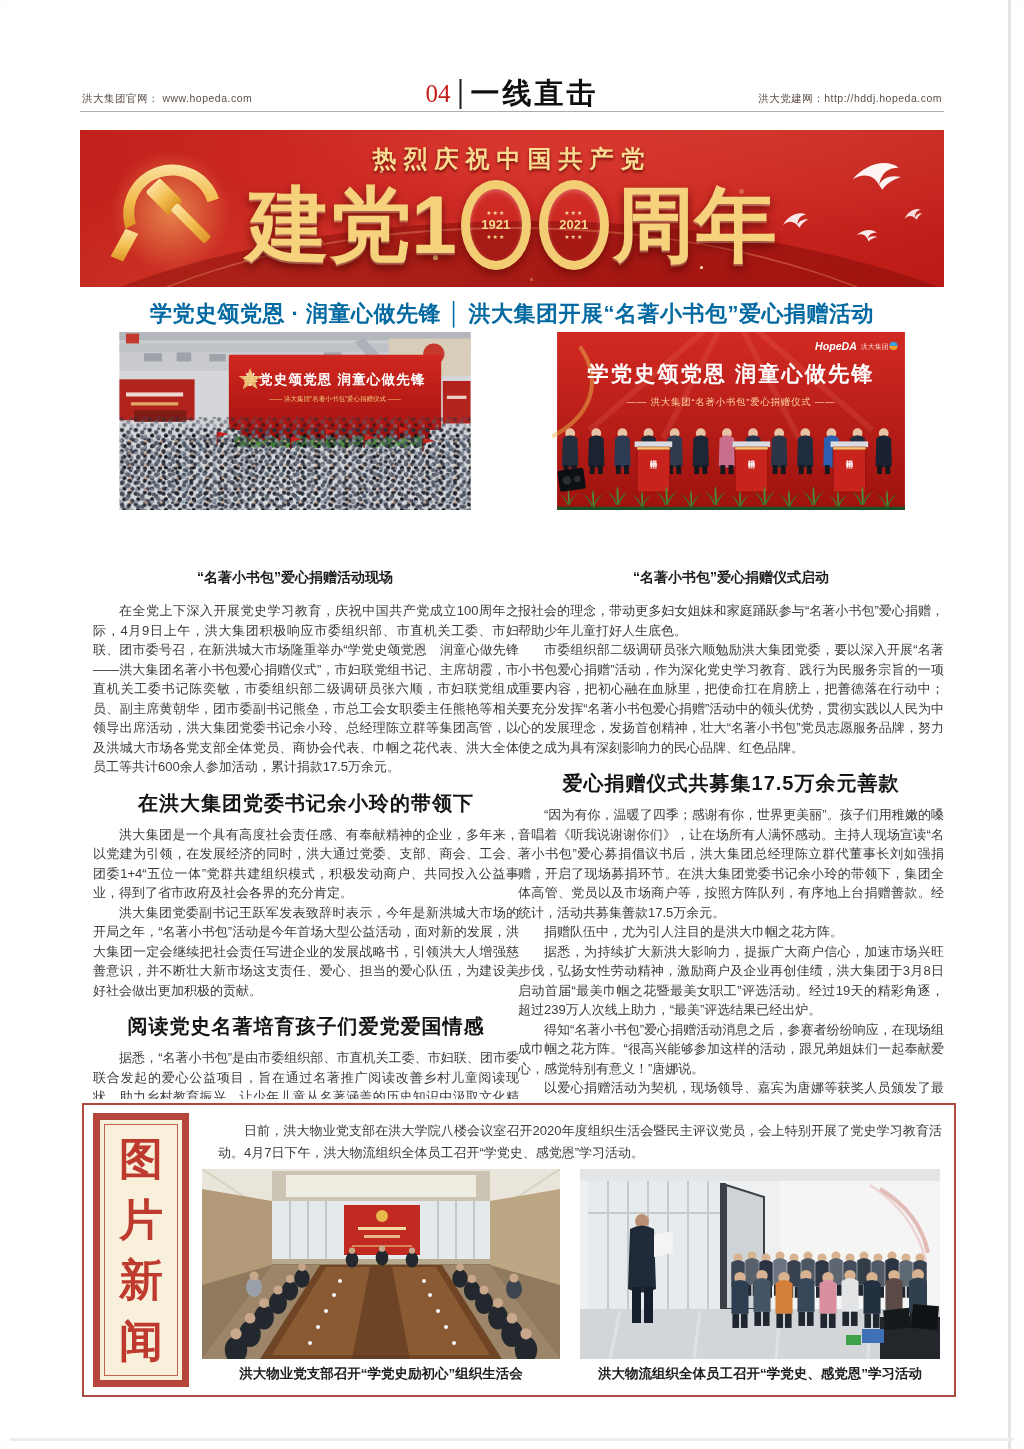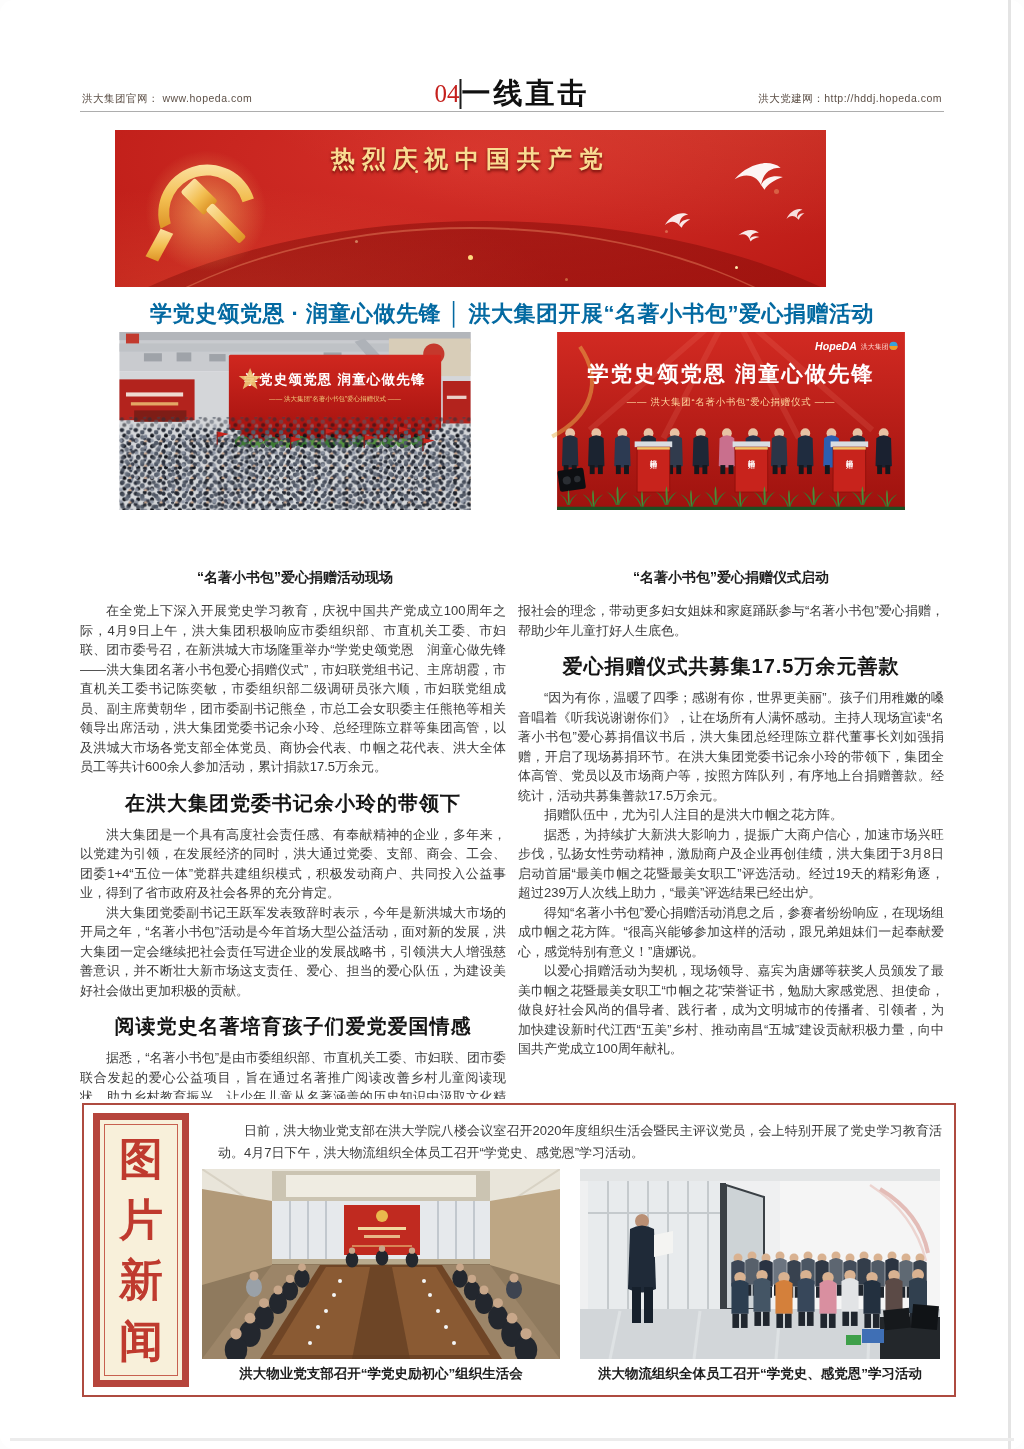--- a/index.html
+++ b/index.html
@@ -5,31 +5,31 @@
   html,body{margin:0;padding:0;background:#fdfdfd;}
   .page{position:relative;width:1024px;height:1449px;background:#ffffff;overflow:hidden;
         font-family:"Liberation Sans","DejaVu Sans",sans-serif;border-radius:14px;}
   .edge-r{position:absolute;right:13px;top:0;bottom:0;width:3px;background:#e4e4e4;}
   .edge-b{position:absolute;left:10px;right:10px;bottom:8px;height:3px;background:#ececec;}
 
   
   .header{position:absolute;left:80px;top:84px;width:864px;height:27px;border-bottom:1px solid #adadad;}
   .hdr-left{position:absolute;left:2px;bottom:5px;font-size:10.5px;color:#5c4f46;letter-spacing:.5px;}
   .hdr-right{position:absolute;right:2px;bottom:5px;font-size:10.5px;color:#5c4f46;letter-spacing:.5px;}
-  .hdr-center{position:absolute;left:50%;transform:translateX(-50%);bottom:-3px;display:flex;align-items:center;}
+  .hdr-center{position:absolute;left:50%;transform:translateX(-50%);bottom:-3px;display:flex;align-items:center;gap:9px;}
   .page-no{font-family:"Liberation Serif","DejaVu Serif",serif;font-size:25px;color:#c5201d;}
   .hdr-divider{width:2px;height:30px;background:#1c1c1c;}
   .section-title{font-family:"Liberation Serif","DejaVu Serif",serif;font-size:29px;font-weight:700;color:#101010;letter-spacing:3px;}
 
   
-  .banner{position:absolute;left:80px;top:130px;width:711px;height:157px;overflow:hidden;
+  .banner{position:absolute;left:80px;top:130px;width:864px;height:157px;overflow:hidden;
     background:
       radial-gradient(90% 150% at 15% 118%, rgba(255,120,80,.30), transparent 55%),
       radial-gradient(120% 180% at 88% -40%, rgba(255,150,110,.22), transparent 60%),
-      radial-gradient(140% 220% at 50% 18%, #d6312a 0%, #bc1b16 48%, #8f0c09 100%); margin-left: 35px;}
+      radial-gradient(140% 220% at 50% 18%, #d6312a 0%, #bc1b16 48%, #8f0c09 100%);}
   .banner::before{content:"";position:absolute;left:-18%;top:58%;width:140%;height:160%;
       border-radius:50% 50% 0 0/100% 100% 0 0;
       background:linear-gradient(180deg, rgba(120,8,5,.45), rgba(70,4,2,.15));}
   .banner::after{content:"";position:absolute;left:-12%;top:62%;width:124%;height:160%;
       border-radius:50% 50% 0 0/100% 100% 0 0;border-top:2px solid rgba(255,170,120,.35);}
   .banner-top{position:relative;z-index:2;margin-top:13px;text-align:center;font-size:24px;font-weight:800;
       letter-spacing:7px;color:#f9dc92;text-shadow:0 2px 3px rgba(90,8,4,.85);}
   .banner-main{position:relative;z-index:2;display:flex;justify-content:center;align-items:center;margin-top:5px;}
   .banner-big{font-size:82px;font-weight:900;line-height:1;color:#f6d27c;
       text-shadow:0 2px 1px rgba(255,240,195,.35),0 5px 9px rgba(80,6,3,.75);}
@@ -51,21 +51,21 @@
   .photo{position:absolute;top:332px;height:178px;}
   .photo svg{display:block;width:100%;height:100%;}
   .photo-l{left:80px;width:430px;}
   .photo-r{left:518px;width:426px;}
   .cap{position:absolute;top:569px;text-align:center;font-weight:700;font-size:14px;color:#1d1d1d;}
   .cap-l{left:80px;width:430px;}
   .cap-r{left:518px;width:426px;}
 
   
   .col{position:absolute;top:601px;width:426px;height:498px;overflow:hidden;}
-  .col-l{left:80px;} .col-r{left:518px;}
+  .col-l{left:93px;} .col-r{left:518px;}
   .col p{margin:0;text-indent:2em;font-size:13px;line-height:19.5px;text-align:justify;color:#3b3b3b;}
   .col p.noindent{text-indent:0;}
   .sec-h{font-size:20px;font-weight:900;color:#141414;text-align:center;margin:13px 0 8px;letter-spacing:1px;}
 
   
   .pnews{position:absolute;left:82px;top:1103px;width:874px;height:294px;border:2px solid #ae4b40;box-sizing:border-box;}
   .badge{position:absolute;left:9px;top:8px;width:96px;height:274px;background:#b6453c;padding:7px;box-sizing:border-box;}
   .badge-in{position:relative;width:100%;height:100%;background:#f8f0da;display:flex;flex-direction:column;
       align-items:center;justify-content:space-evenly;}
   .badge-in::after{content:"";position:absolute;inset:4px;border:1px solid #c7604f;}
@@ -122,20 +122,35 @@
           <g id="dove">
             <path d="M4,22 C16,8 34,4 44,12 C34,12 29,17 27,27 C22,17 12,17 4,22 Z M27,27 C30,20 38,18 46,20 C38,23 33,26 30,31 Z" fill="#ffffff"></path>
           </g>
         </defs>
       <use href="#dove" transform="translate(88,2) scale(1.15)" opacity=".95"></use>
       <use href="#dove" transform="translate(18,60) scale(.62) rotate(-10)" opacity=".9"></use>
       <use href="#dove" transform="translate(96,72) scale(.5) rotate(8)" opacity=".9"></use>
       <use href="#dove" transform="translate(140,58) scale(.45) rotate(-16)" opacity=".85"></use>
     </svg>
     <div class="banner-top">热烈庆祝中国共产党</div>
+    <div class="banner-main">
+      <span class="banner-big">建党</span>
+      <span class="banner-big">1</span>
+      <span class="ring">
+        <span class="stars">★★★</span>
+        <span class="yr">1921</span>
+        <span class="stars">★★★</span>
+      </span>
+      <span class="ring">
+        <span class="stars">★★★</span>
+        <span class="yr">2021</span>
+        <span class="stars">★★★</span>
+      </span>
+      <span class="banner-big">周年</span>
+    </div>
   </div>
 
   <div class="headline">学党史颂党恩 · 润童心做先锋 │ 洪大集团开展“名著小书包”爱心捐赠活动</div>
 
   <div class="photo photo-l">
     <svg viewBox="0 0 430 218">
       <defs>
         <linearGradient id="redG" x1="0" y1="0" x2="0" y2="1">
             <stop offset="0%" stop-color="#d0271f"></stop>
             <stop offset="100%" stop-color="#a81410"></stop>
@@ -326,20 +341,21 @@
     <p>在全党上下深入开展党史学习教育，庆祝中国共产党成立100周年之际，4月9日上午，洪大集团积极响应市委组织部、市直机关工委、市妇联、团市委号召，在新洪城大市场隆重举办“学党史颂党恩　润童心做先锋——洪大集团名著小书包爱心捐赠仪式”，市妇联党组书记、主席胡霞，市直机关工委书记陈奕敏，市委组织部二级调研员张六顺，市妇联党组成员、副主席黄朝华，团市委副书记熊垒，市总工会女职委主任熊艳等相关领导出席活动，洪大集团党委书记余小玲、总经理陈立群等集团高管，以及洪城大市场各党支部全体党员、商协会代表、巾帼之花代表、洪大全体员工等共计600余人参加活动，累计捐款17.5万余元。</p>
     <div class="sec-h">在洪大集团党委书记余小玲的带领下</div>
     <p>洪大集团是一个具有高度社会责任感、有奉献精神的企业，多年来，以党建为引领，在发展经济的同时，洪大通过党委、支部、商会、工会、团委1+4“五位一体”党群共建组织模式，积极发动商户、共同投入公益事业，得到了省市政府及社会各界的充分肯定。</p>
     <p>洪大集团党委副书记王跃军发表致辞时表示，今年是新洪城大市场的开局之年，“名著小书包”活动是今年首场大型公益活动，面对新的发展，洪大集团一定会继续把社会责任写进企业的发展战略书，引领洪大人增强慈善意识，并不断壮大新市场这支责任、爱心、担当的爱心队伍，为建设美好社会做出更加积极的贡献。</p>
     <div class="sec-h">阅读党史名著培育孩子们爱党爱国情感</div>
     <p>据悉，“名著小书包”是由市委组织部、市直机关工委、市妇联、团市委联合发起的爱心公益项目，旨在通过名著推广阅读改善乡村儿童阅读现状、助力乡村教育振兴，让少年儿童从名著涵盖的历史知识中汲取文化精髓、树立正确的世界观、人生观、价值观。</p>
 
   </div>
   <div class="col col-r">
     <p class="noindent">报社会的理念，带动更多妇女姐妹和家庭踊跃参与“名著小书包”爱心捐赠，帮助少年儿童打好人生底色。</p>
+    <p>市委组织部二级调研员张六顺勉励洪大集团党委，要以深入开展“名著小书包爱心捐赠”活动，作为深化党史学习教育、践行为民服务宗旨的一项重要内容，把初心融在血脉里，把使命扛在肩膀上，把善德落在行动中；要充分发挥“名著小书包爱心捐赠”活动中的领头优势，贯彻实践以人民为中心的发展理念，发扬首创精神，壮大“名著小书包”党员志愿服务品牌，努力使之成为具有深刻影响力的民心品牌、红色品牌。</p>
     <div class="sec-h">爱心捐赠仪式共募集17.5万余元善款</div>
     <p>“因为有你，温暖了四季；感谢有你，世界更美丽”。孩子们用稚嫩的嗓音唱着《听我说谢谢你们》，让在场所有人满怀感动。主持人现场宣读“名著小书包”爱心募捐倡议书后，洪大集团总经理陈立群代董事长刘如强捐赠，开启了现场募捐环节。在洪大集团党委书记余小玲的带领下，集团全体高管、党员以及市场商户等，按照方阵队列，有序地上台捐赠善款。经统计，活动共募集善款17.5万余元。</p>
     <p>捐赠队伍中，尤为引人注目的是洪大巾帼之花方阵。</p>
     <p>据悉，为持续扩大新洪大影响力，提振广大商户信心，加速市场兴旺步伐，弘扬女性劳动精神，激励商户及企业再创佳绩，洪大集团于3月8日启动首届“最美巾帼之花暨最美女职工”评选活动。经过19天的精彩角逐，超过239万人次线上助力，“最美”评选结果已经出炉。</p>
     <p>得知“名著小书包”爱心捐赠活动消息之后，参赛者纷纷响应，在现场组成巾帼之花方阵。“很高兴能够参加这样的活动，跟兄弟姐妹们一起奉献爱心，感觉特别有意义！”唐娜说。</p>
     <p>以爱心捐赠活动为契机，现场领导、嘉宾为唐娜等获奖人员颁发了最美巾帼之花暨最美女职工“巾帼之花”荣誉证书，勉励大家感党恩、担使命，做良好社会风尚的倡导者、践行者，成为文明城市的传播者、引领者，为加快建设新时代江西“五美”乡村、推动南昌“五城”建设贡献积极力量，向中国共产党成立100周年献礼。</p>
   </div>
 
   <div class="pnews">
     <div class="badge">

